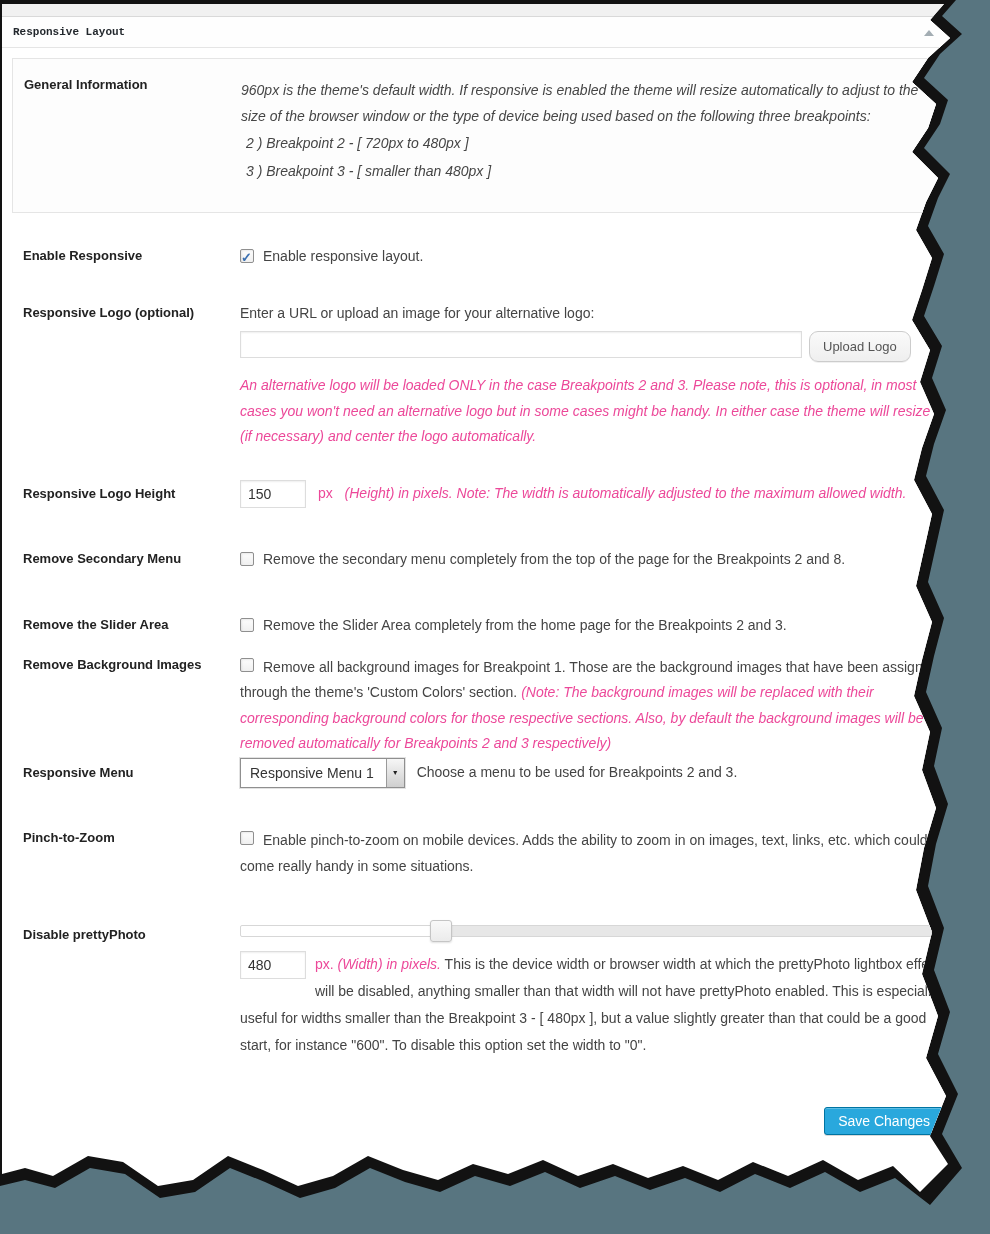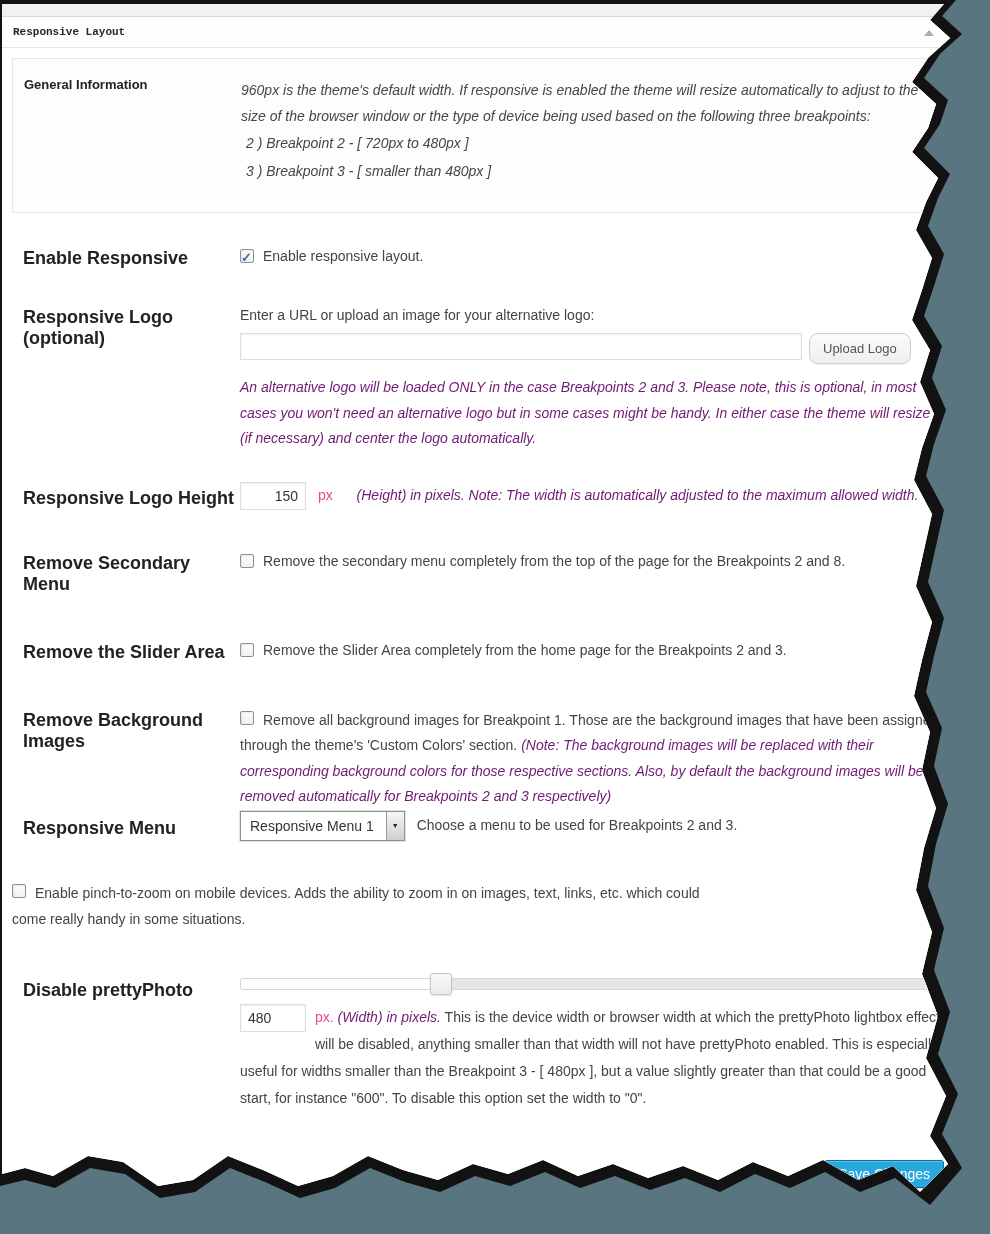--- a/index.html
+++ b/index.html
@@ -44,23 +44,23 @@
     width:930px; height:155px; border:1px solid #e5e5e5; background:#fdfdfd;
     display:flex; padding-top:18px;
   }
   .gi-label { width:228px; padding-left:11px; font-weight:bold; font-size:13px; color:#222; }
   .gi-text { width:700px; font-style:italic; color:#464646; }
   .gi-intro { line-height:26px; }
   .bp-line { line-height:28px; padding-left:5px; }
 
   
   .row { display:flex; }
-  .th { width:228px; padding-left:11px; font-weight:bold; font-size:18px; color:#222; padding-top:2px; }
+  .th { width:228px; padding-left:11px; font-weight:bold; font-size:13px; color:#222; padding-top:2px; }
   .td { width:700px; font-size:14px; color:#444; line-height:21px; }
-  .note-italic { font-style:italic; color:#701a75; }
+  .note-italic { font-style:italic; color:#ec4899; }
 
   
   .cb {
     display:inline-block; width:14px; height:14px; border:1px solid #8f8f8f;
     background:linear-gradient(#fdfdfd,#f0f0f0); border-radius:2px;
     vertical-align:-2px; margin-right:9px; cursor:pointer; position:relative;
     box-shadow: inset 1px 1px 2px rgba(0,0,0,.08);
   }
   .cb .tick { position:absolute; left:0; top:-3px; font-size:13px; font-weight:bold; color:#3a6fb0; display:none; }
   .cb.checked .tick { display:block; }
@@ -116,32 +116,32 @@
     background:linear-gradient(#f9f9f9,#ebebeb);
     box-shadow:0 1px 2px rgba(0,0,0,.12); cursor:grab;
   }
 
   
   .row-enable        { margin-top:33px; }
   .row-logo          { margin-top:36px; }
   .row-logo-height   { margin-top:29px; }
   .row-secondary     { margin-top:41px; }
   .row-slider-area   { margin-top:45px; }
-  .row-bg            { margin-top:45px; }
+  .row-bg            { margin-top:19px; }
   .row-menu          { }
   .row-pinch         { margin-top:40px; }
   .row-pp            { margin-top:46px; }
 
   .logo-instruction { line-height:20px; }
   .logo-input-line { display:flex; margin-top:8px; }
   .logo-input { width:562px; margin-right:7px; }
   .logo-desc { margin-top:11px; line-height:25.5px; }
   .multiline { line-height:25.5px; }
   .unit { color:#ec4899; }
-  .inline-note { margin-left:20px; }
+  .inline-note { margin-left:8px; }
   .pp-block { margin-top:14px; line-height:27px; }
   .pp-block .text-input { float:left; margin-right:9px; }
   .menu-desc { margin-left:8px; }
 
   .submit-row { margin-top:48px; width:932px; text-align:right; }
 </style>
 </head>
 <body>
 
 <div class="canvas">
@@ -183,21 +183,21 @@
                 <input type="text" class="text-input logo-input" value="" style="">
                 <button class="button-secondary">Upload Logo</button>
               </div>
               <div class="logo-desc note-italic">An alternative logo will be loaded ONLY in the case Breakpoints 2 and 3. Please note, this is optional, in most cases you won't need an alternative logo but in some cases might be handy. In either case the theme will resize (if necessary) and center the logo automatically.</div>
             </div>
           </div>
 
           <div class="row row-logo-height">
             <div class="th" style="padding-top:7px;">Responsive Logo Height</div>
             <div class="td" style="line-height:28px;">
-              <input type="text" class="text-input small" style="margin-right: 8px; vertical-align: middle; text-align: right;" value="150">
+              <input type="text" class="text-input small" style="margin-right: 8px; vertical-align: middle;" value="150">
               <span class="unit">px</span>
               <span class="note-italic inline-note">(Height) in pixels. Note: The width is automatically adjusted to the maximum allowed width.</span>
             </div>
           </div>
 
           <div class="row row-secondary">
             <div class="th">Remove Secondary Menu</div>
             <div class="td">
               <span class="cb"></span><span>Remove the secondary menu completely from the top of the page for the Breakpoints 2 and 8.</span>
             </div>
@@ -225,20 +225,21 @@
                 <span class="select-value">Responsive Menu 1</span>
                 <span class="select-btn">
                     <span class="select-arrow">▼</span>
                   </span>
               </span>
               <span class="menu-desc">Choose a menu to be used for Breakpoints 2 and 3.</span>
             </div>
           </div>
 
           <div class="row row-pinch">
+            <div class="th">Pinch-to-Zoom</div>
             <div class="td multiline">
               <span class="cb float"></span><span>Enable pinch-to-zoom on mobile devices. Adds the ability to zoom in on images, text, links, etc. which could come really handy in some situations.</span>
             </div>
           </div>
 
           <div class="row row-pp">
             <div class="th">Disable prettyPhoto</div>
             <div class="td">
               <div class="slider">
                 <div class="slider-fill"></div>

